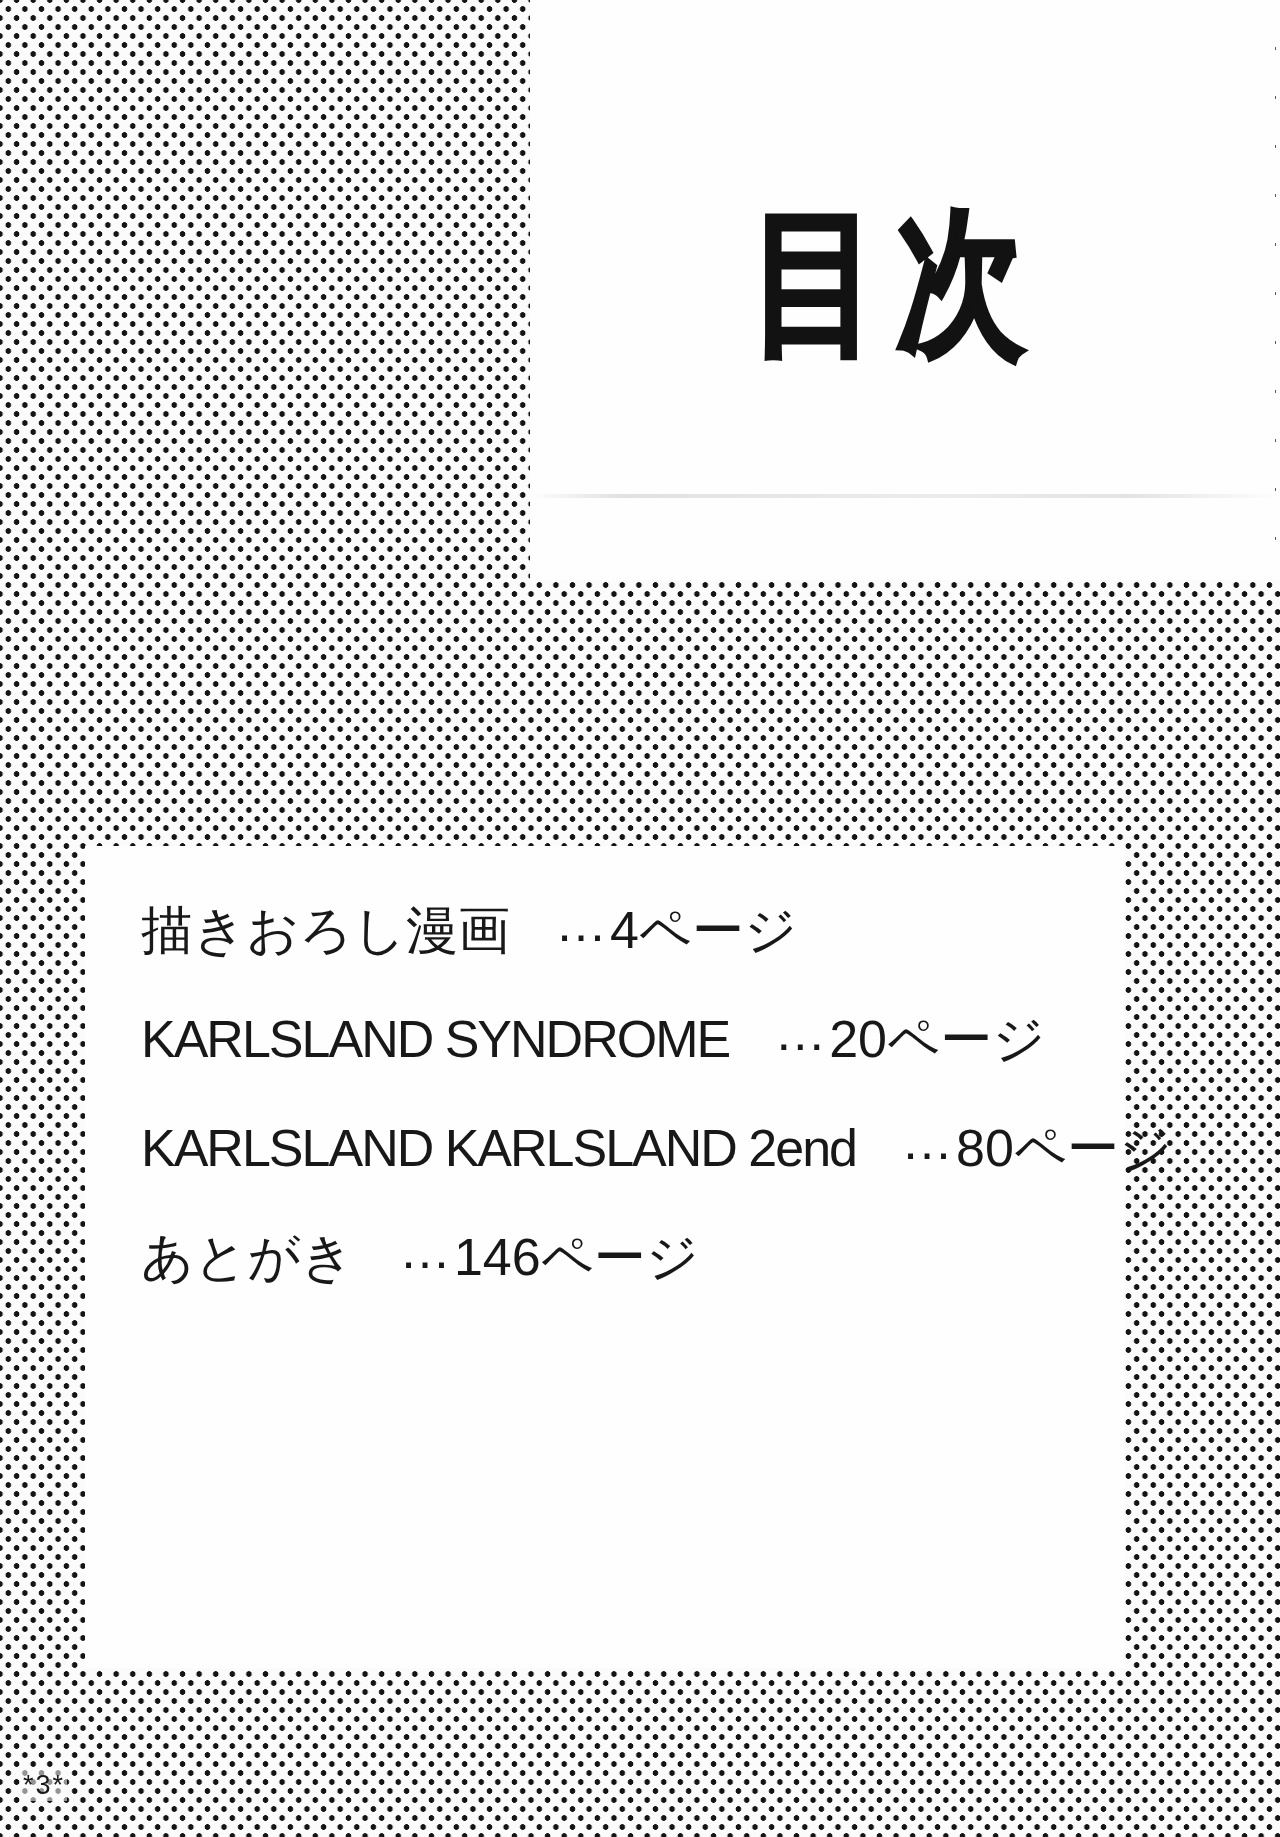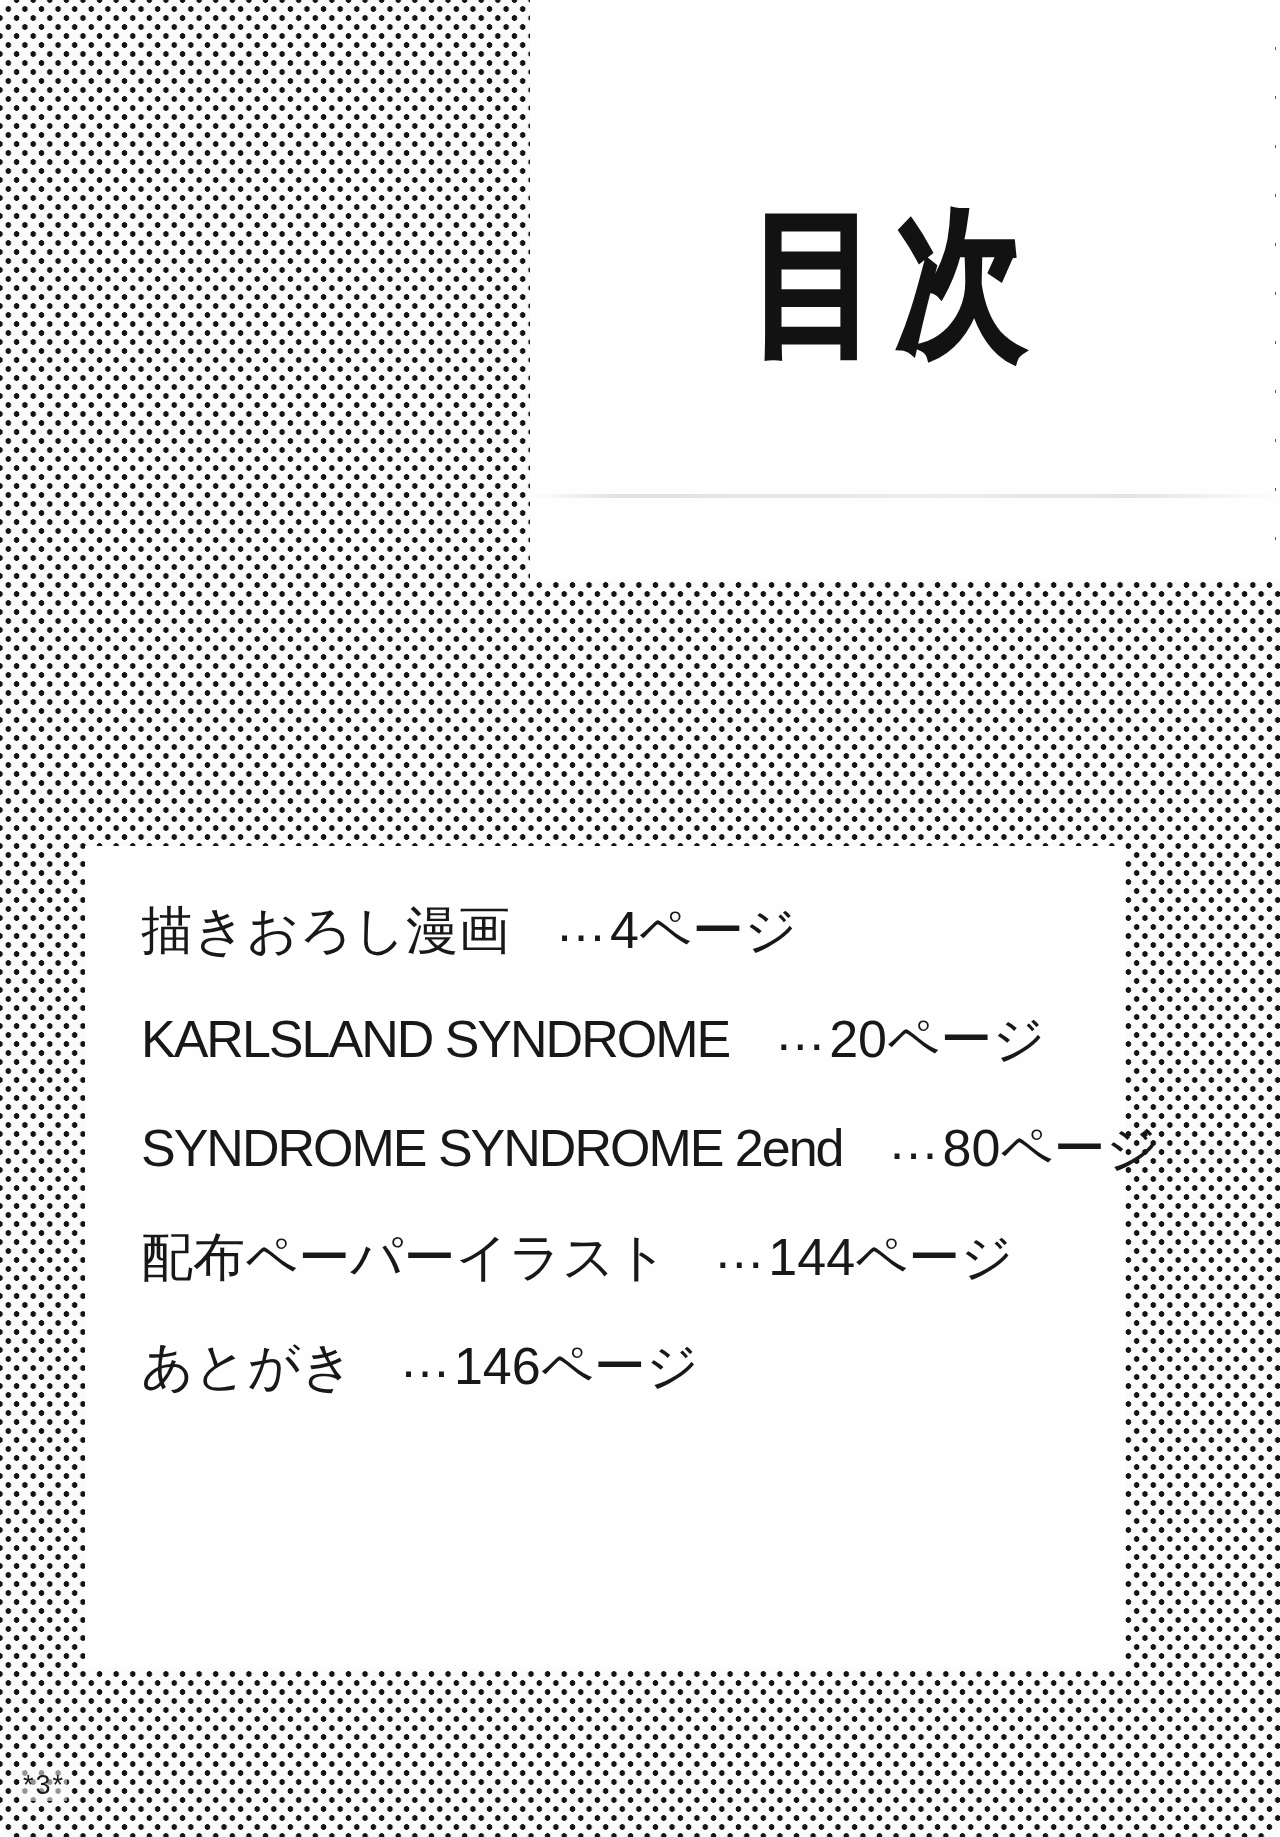--- a/index.html
+++ b/index.html
@@ -18,21 +18,20 @@
   .page {
     position: relative;
     width: 1280px;
     height: 1837px;
     background-color: #fbfbfb;
     background-image:
       radial-gradient(circle, #141414 2.55px, rgba(0,0,0,0) 3.1px),
       radial-gradient(circle, #141414 2.55px, rgba(0,0,0,0) 3.1px);
     background-size: 16.6px 18px;
     background-position: 0px 0px, 8.3px 9px;
-    border-radius: 15px;
   }
 
   
   .title-panel {
     position: absolute;
     left: 530px;
     top: 0;
     width: 750px;
     height: 580px;
     background: #fefefe;
@@ -141,24 +140,21 @@
 
   <section class="toc-panel">
     <ol class="toc-list">
       <li class="toc-row">
         <span class="toc-title">描きおろし漫画</span><span class="toc-leader">…</span><span class="toc-page">4ページ</span>
       </li>
       <li class="toc-row">
         <span class="toc-title latin">KARLSLAND SYNDROME</span><span class="toc-leader">…</span><span class="toc-page">20ページ</span>
       </li>
       <li class="toc-row">
-        <span class="toc-title latin">SYNDROME SYNDROME 2end</span><span class="toc-leader">…</span><span class="toc-page">80ページ</span>
-      </li>
-      <li class="toc-row">
-        <span class="toc-title">配布ペーパーイラスト</span><span class="toc-leader">…</span><span class="toc-page">144ページ</span>
+        <span class="toc-title latin">KARLSLAND KARLSLAND 2end</span><span class="toc-leader">…</span><span class="toc-page">80ページ</span>
       </li>
       <li class="toc-row">
         <span class="toc-title">あとがき</span><span class="toc-leader">…</span><span class="toc-page">146ページ</span>
       </li>
     </ol>
   </section>
 
   <div class="page-marker">*3*</div>
 
 </div>

